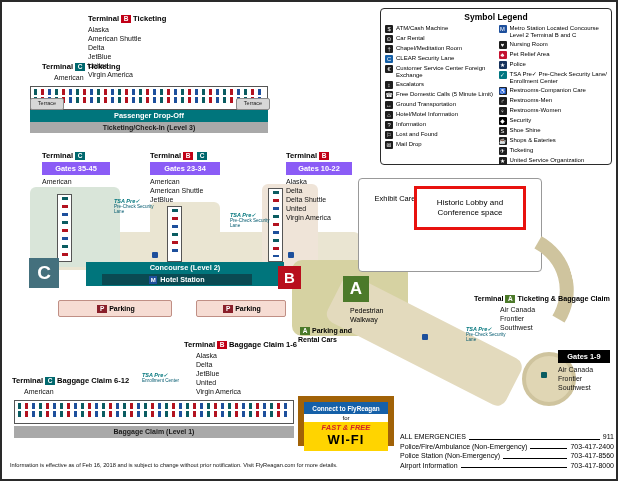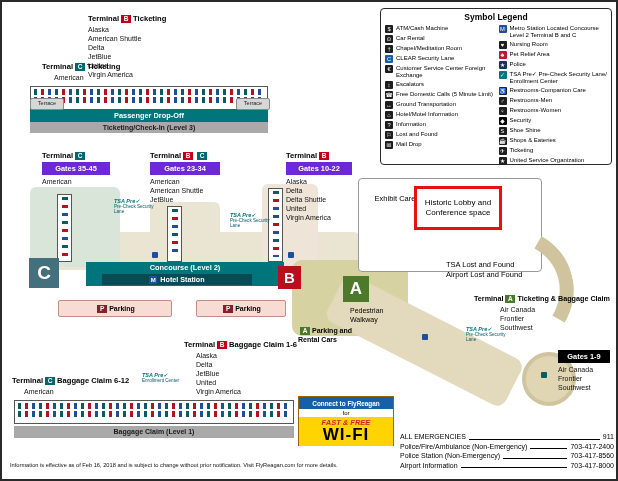--- a/index.html
+++ b/index.html
@@ -5,21 +5,21 @@
   html,body{margin:0;padding:0;background:#fff;font-family:"Liberation Sans",sans-serif;}
   #canvas{position:relative;width:618px;height:481px;background:#fff;border:2px solid #2a2a2a;box-sizing:border-box;overflow:hidden;}
   .abs{position:absolute;}
   .t{font-size:7.6px;font-weight:bold;color:#000;white-space:nowrap;}
   .air{font-size:7px;line-height:9px;color:#111;white-space:nowrap;}
   .chip{display:inline-block;min-width:8px;height:8px;line-height:8.5px;text-align:center;color:#fff;font-size:6.5px;font-weight:bold;padding:0 1px;margin:0 2px;vertical-align:0;}
   .chip-b{background:#c10016;}
   .chip-c{background:#00686e;}
   .chip-a{background:#4c7a2a;}
   .chip-p{background:#8a1f2a;}
-  .gatebar{background:#6d28d9;color:#fff;font-weight:bold;font-size:7.4px;text-align:center;padding:2px 0;margin:2px 0;}
+  .gatebar{background:#8b5cf6;color:#fff;font-weight:bold;font-size:7.4px;text-align:center;padding:2px 0;margin:2px 0;}
   .gatebar.black{background:#000;}
   .tealbar{background:#00757c;color:#fff;font-weight:bold;font-size:7.4px;text-align:center;}
   .darktealbar{background:#0a4a52;color:#fff;font-weight:bold;font-size:7.2px;text-align:center;}
   .graybar{background:#a9a9a9;color:#1a1a1a;font-weight:bold;font-size:7px;text-align:center;}
   .region{position:absolute;border-radius:6px;}
   .pier{position:absolute;background:#fff;border:1px solid #555;}
   .icongrad{background:repeating-linear-gradient(90deg,#0a5c61 0 3px,#fff 3px 7px,#b3121f 7px 10px,#fff 10px 14px,#1d4f9c 14px 17px,#fff 17px 21px);height:6px;margin:2px 3px;}
   .icongradv{background:repeating-linear-gradient(180deg,#0a5c61 0 3px,#fff 3px 8px,#b3121f 8px 11px,#fff 11px 16px,#1d4f9c 16px 19px,#fff 19px 24px);width:6px;margin:2px auto;height:calc(100% - 6px);}
   .terrace{background:#d7d7d7;border:1px solid #8a8a8a;font-size:5.5px;color:#222;text-align:center;line-height:9px;border-radius:2px;}
   .bigletter{color:#fff;font-weight:bold;display:flex;align-items:center;justify-content:center;}
@@ -30,26 +30,26 @@
   .lg-title{text-align:center;font-size:8.5px;font-weight:bold;margin-bottom:3px;color:#000;}
   .lg-cols{display:flex;gap:5px;}
   .lg-col{flex:1;}
   .lg-row{display:flex;align-items:flex-start;margin-bottom:2px;}
   .lg-ic{flex:0 0 8px;width:8px;height:8px;color:#fff;font-size:5.8px;line-height:8.5px;text-align:center;margin-right:3px;border-radius:1px;background:#1e1e1e;}
   .lg-lb{font-size:6px;line-height:6.9px;color:#000;}
   .emg-row{display:flex;align-items:flex-end;font-size:7px;line-height:9.6px;color:#000;}
   .emg-lb{white-space:nowrap;}
   .emg-ln{flex:1;border-bottom:1px solid #000;margin:0 3px 2px 3px;min-width:10px;}
   .emg-no{white-space:nowrap;}
-  #wifi{border:1px solid #a16207;background:#fff;box-sizing:border-box;}
+  #wifi{border:6px solid #a16207;background:#fff;box-sizing:border-box;}
   .wifi-head{background:#1560a8;color:#fff;font-size:6.4px;font-weight:bold;text-align:center;padding:2.5px 0;}
   .wifi-for{font-size:6px;text-align:center;padding:1px 0;color:#000;}
   .wifi-yellow{background:#ffd400;text-align:center;padding:1px 0 3px;}
   .wifi-fast{color:#d42323;font-size:7.5px;font-weight:bold;font-style:italic;}
-  .wifi-big{color:#000;font-size:17px;font-weight:bold;letter-spacing:1px;line-height:16px;}
+  .wifi-big{color:#000;font-size:13px;font-weight:bold;letter-spacing:1px;line-height:16px;}
   .footer{font-size:5.7px;color:#111;white-space:nowrap;}
   .lfline{font-size:7.5px;color:#000;line-height:10px;white-space:nowrap;}
   .minisq{position:absolute;width:6px;height:6px;background:#1d4f9c;border-radius:1px;}
   .redbox{border:3px solid #e8110e;background:rgba(255,255,255,0.78);display:flex;align-items:center;justify-content:center;text-align:center;font-size:8px;line-height:10px;color:#000;padding:2px;box-sizing:border-box;}
 </style>
 </head>
 <body>
 
 <div id="canvas">
 
@@ -295,28 +295,24 @@
       <span>Parking</span>
   </div>
 
   <div class="abs" style="left:296px;top:324px;width:74px;font-size:7px;font-weight:bold;line-height:9px;color:#000;">
     <span class="chip chip-a">A</span><span>Parking and Rental Cars</span>
   </div>
 
   <div class="abs" style="left:348px;top:304px;width:50px;font-size:7px;line-height:9px;color:#000;">Pedestrian Walkway</div>
 
   <div class="abs" style="left:372px;top:192px;width:42px;text-align:center;font-size:7.5px;line-height:9px;color:#000;">Exhibit Care</div>
-  <div class="abs redbox" style="left:412px;top:184px;width:88px;height:44px;">
+  <div class="abs redbox" style="left:412px;top:184px;width:112px;height:44px;">
     <span>Historic Lobby and Conference space</span>
   </div>
 
-  <div class="abs" style="left:444px;top:258px;">
-    <div class="lfline">TSA Lost and Found</div>
-    <div class="lfline">Airport Lost and Found</div>
-  </div>
 
   <div class="abs" style="left:472px;top:292px;width:140px;">
     <div class="t" style="font-size:7.2px;"><span>Terminal</span><span class="chip chip-a">A</span><span>Ticketing &amp; Baggage Claim</span></div>
     <div style="margin-left:26px;margin-top:2px;">
       <div class="air">Air Canada</div>
         <div class="air">Frontier</div>
         <div class="air">Southwest</div>
     </div>
   </div>
 

